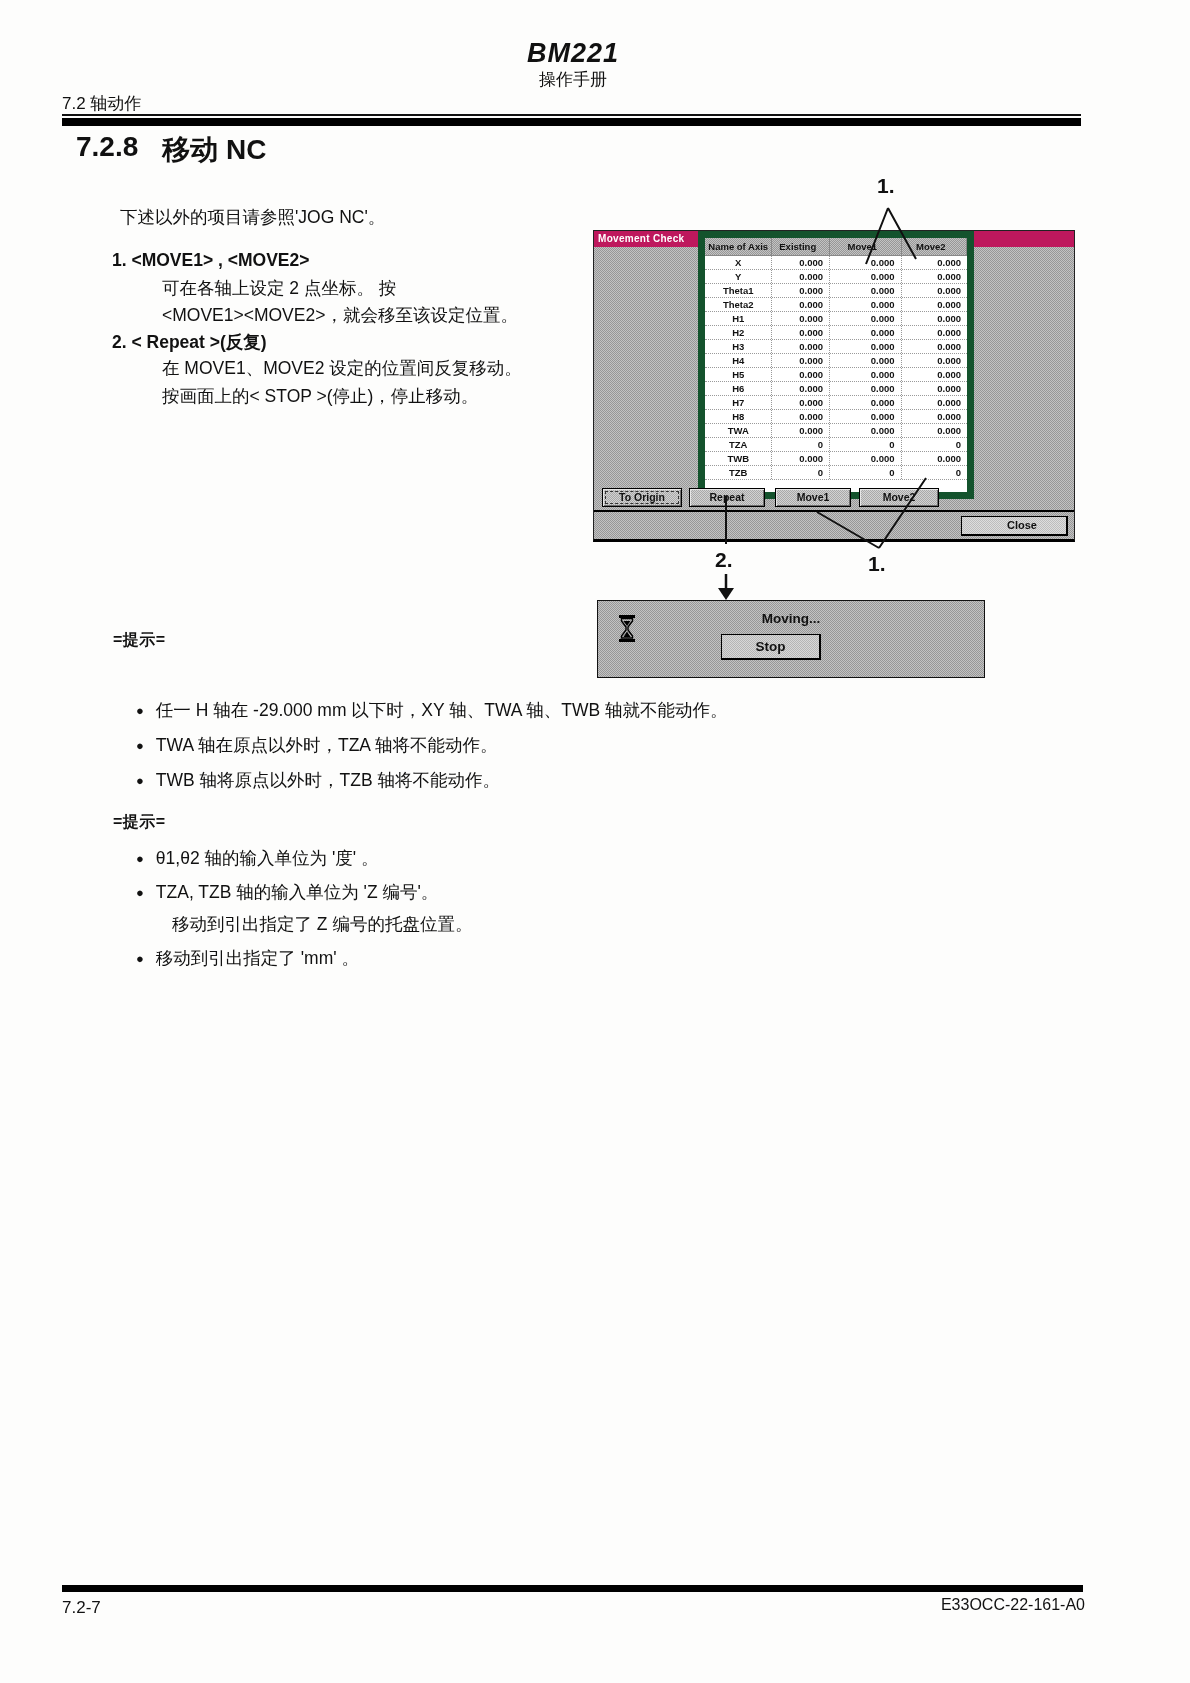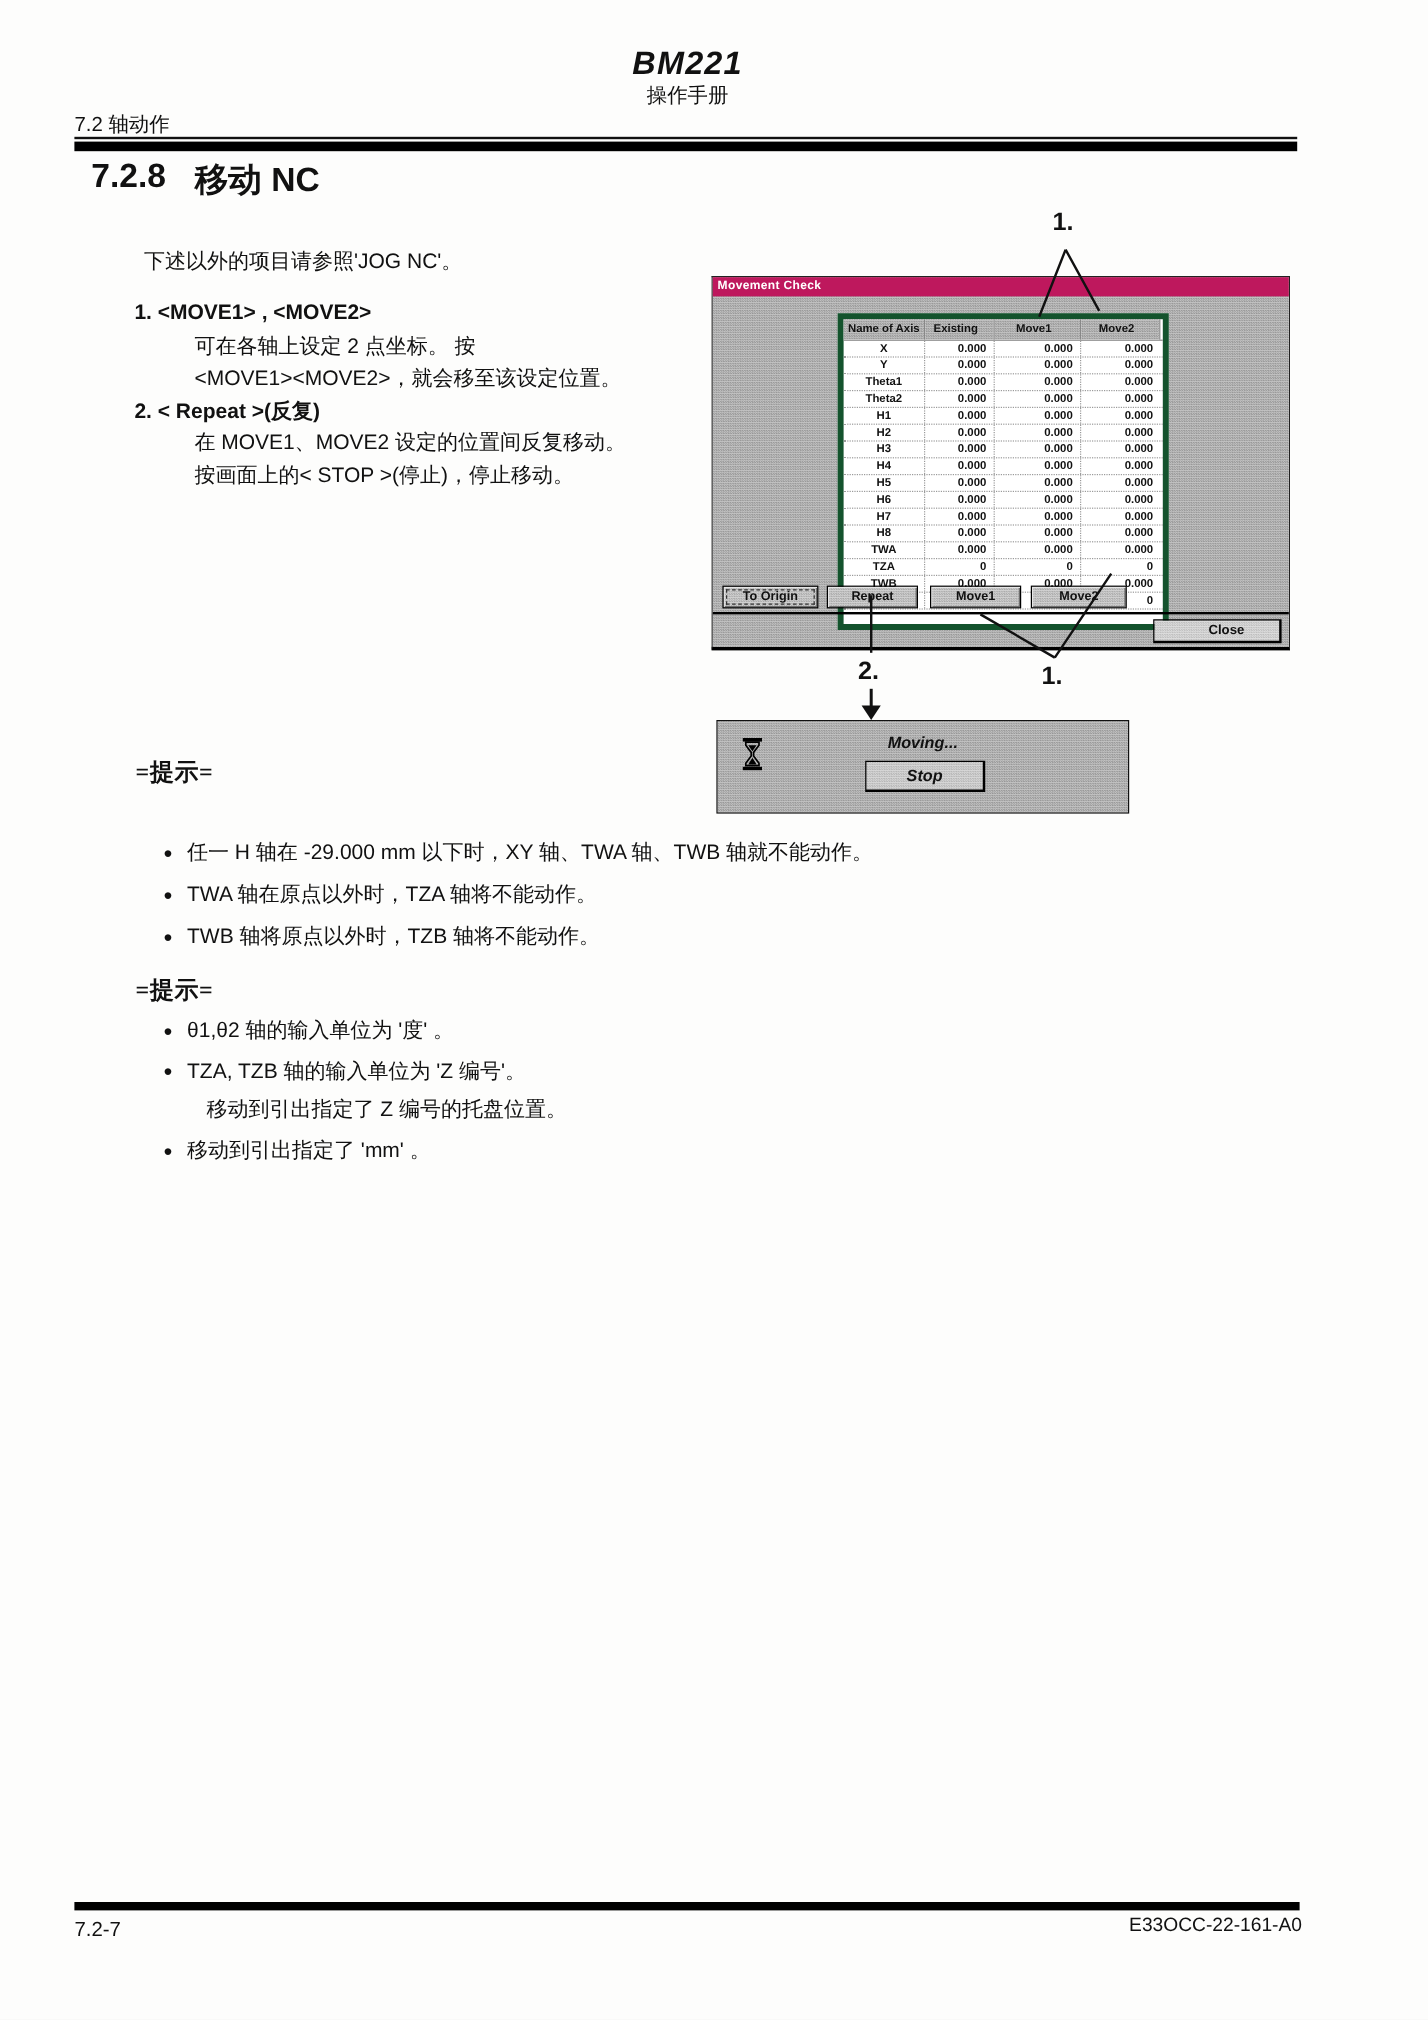--- a/index.html
+++ b/index.html
@@ -29,22 +29,22 @@
   .overlay{position:absolute;left:0;top:0;z-index:4;pointer-events:none;}
 
   .dither{background:repeating-conic-gradient(#979797 0% 25%,#c3c3c3 0% 50%) 0 0/2px 2px;}
   .dither-btn{background:repeating-conic-gradient(#a9a9a9 0% 25%,#d2d2d2 0% 50%) 0 0/2px 2px;}
 
   .dialog{position:absolute;left:38px;top:70px;width:482px;height:312px;
     border:1px solid #222;border-bottom:3px solid #000;box-sizing:border-box;z-index:1;}
   .titlebar{position:absolute;left:0;top:0;width:100%;height:16px;background:#be185d;box-sizing:border-box;}
   .titlebar span{color:#fff;font-size:10px;font-weight:bold;line-height:16px;padding-left:4px;letter-spacing:.3px;}
 
-  .axis-table{position:absolute;left:104px;top:30px;width:276px;background:#fff;
-    border:5px solid #14532d;box-sizing:border-box;padding-bottom:12px;}
+  .axis-table{position:absolute;left:104px;top:0;width:276px;background:#fff;
+    border:7px solid #14532d;box-sizing:border-box;padding-bottom:12px;}
   .t-row{display:flex;height:13px;border-bottom:1px dotted #9a9a9a;}
   .t-head{height:17px;border-bottom:1px solid #888;}
   .t-cell{box-sizing:border-box;font-size:9.5px;font-weight:bold;line-height:13px;border-right:1px dotted #9a9a9a;overflow:hidden;}
   .t-head .t-cell{line-height:17px;text-align:center;border-right:1px solid #888;}
   .c0{width:68px;text-align:center;}
   .c1{width:58px;text-align:right;padding-right:6px;}
   .c2{width:72px;text-align:right;padding-right:6px;}
   .c3{width:66px;text-align:right;padding-right:6px;border-right:none;}
 
   .dlg-btn{position:absolute;height:19px;border:1px solid #000;box-sizing:border-box;
@@ -53,30 +53,30 @@
   .btn-origin{left:8px;top:257px;width:80px;outline:1px dashed #333;outline-offset:-4px;}
   .btn-repeat{left:95px;top:257px;width:76px;}
   .btn-move1{left:181px;top:257px;width:76px;}
   .btn-move2{left:265px;top:257px;width:80px;}
   .dlg-sep{position:absolute;left:0;top:279px;width:100%;height:2px;background:#000;}
   .btn-close{left:367px;top:285px;width:107px;height:20px;position:absolute;
     border:1px solid #000;border-right-width:2px;border-bottom-width:2px;box-sizing:border-box;
     font-size:11px;font-weight:bold;text-align:center;line-height:17px;
     background:repeating-conic-gradient(#bdbdbd 0% 25%,#dedede 0% 50%) 0 0/2px 2px;padding-left:16px;}
 
-  .moving{position:absolute;left:42px;top:440px;width:344px;height:78px;border:1px solid #111;box-sizing:border-box;z-index:1;font-style:italic;}
+  .moving{position:absolute;left:42px;top:440px;width:388px;height:78px;border:1px solid #111;box-sizing:border-box;z-index:1;}
   .moving-msg{position:absolute;left:0;top:10px;width:100%;text-align:center;font-size:13.5px;font-weight:bold;}
   .stop-btn{position:absolute;left:123px;top:33px;width:100px;height:26px;
     border:1px solid #000;border-right-width:2px;border-bottom-width:2px;box-sizing:border-box;
     font-size:13.5px;font-weight:bold;text-align:center;line-height:23px;
     background:repeating-conic-gradient(#b5b5b5 0% 25%,#d8d8d8 0% 50%) 0 0/2px 2px;}
   .hourglass{position:absolute;left:20px;top:14px;}
 
   
-  .tip-label{font-size:20px;font-weight:bold;letter-spacing:.5px;font-family:Liberation Serif, serif;}
+  .tip-label{font-size:16px;font-weight:bold;letter-spacing:.5px;}
   .tip-line{display:flex;gap:12px;font-size:17.5px;white-space:nowrap;align-items:baseline;}
   .bullet{font-size:13px;line-height:1;position:relative;top:-1px;}
   .tip-sub{font-size:17.5px;white-space:nowrap;}
 
   
   .footer-rule{left:62px;top:1585px;width:1021px;height:7px;background:#000;}
   .footer-left{left:62px;top:1598px;font-size:17px;}
   .footer-right{left:885px;top:1596px;width:200px;text-align:right;font-size:16px;}
 </style>
 </head>

